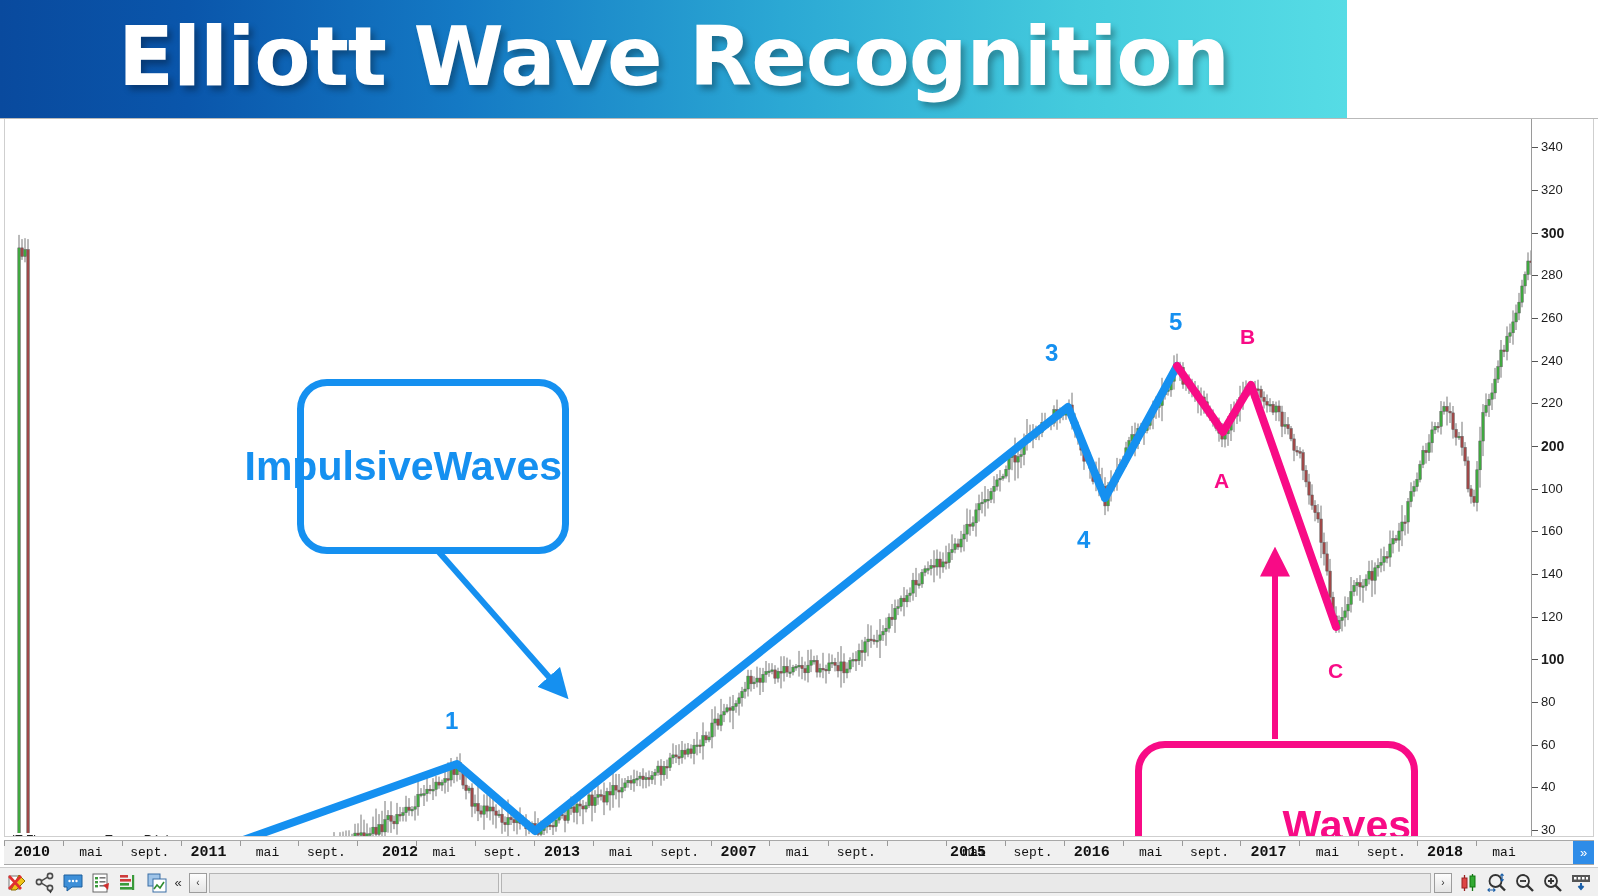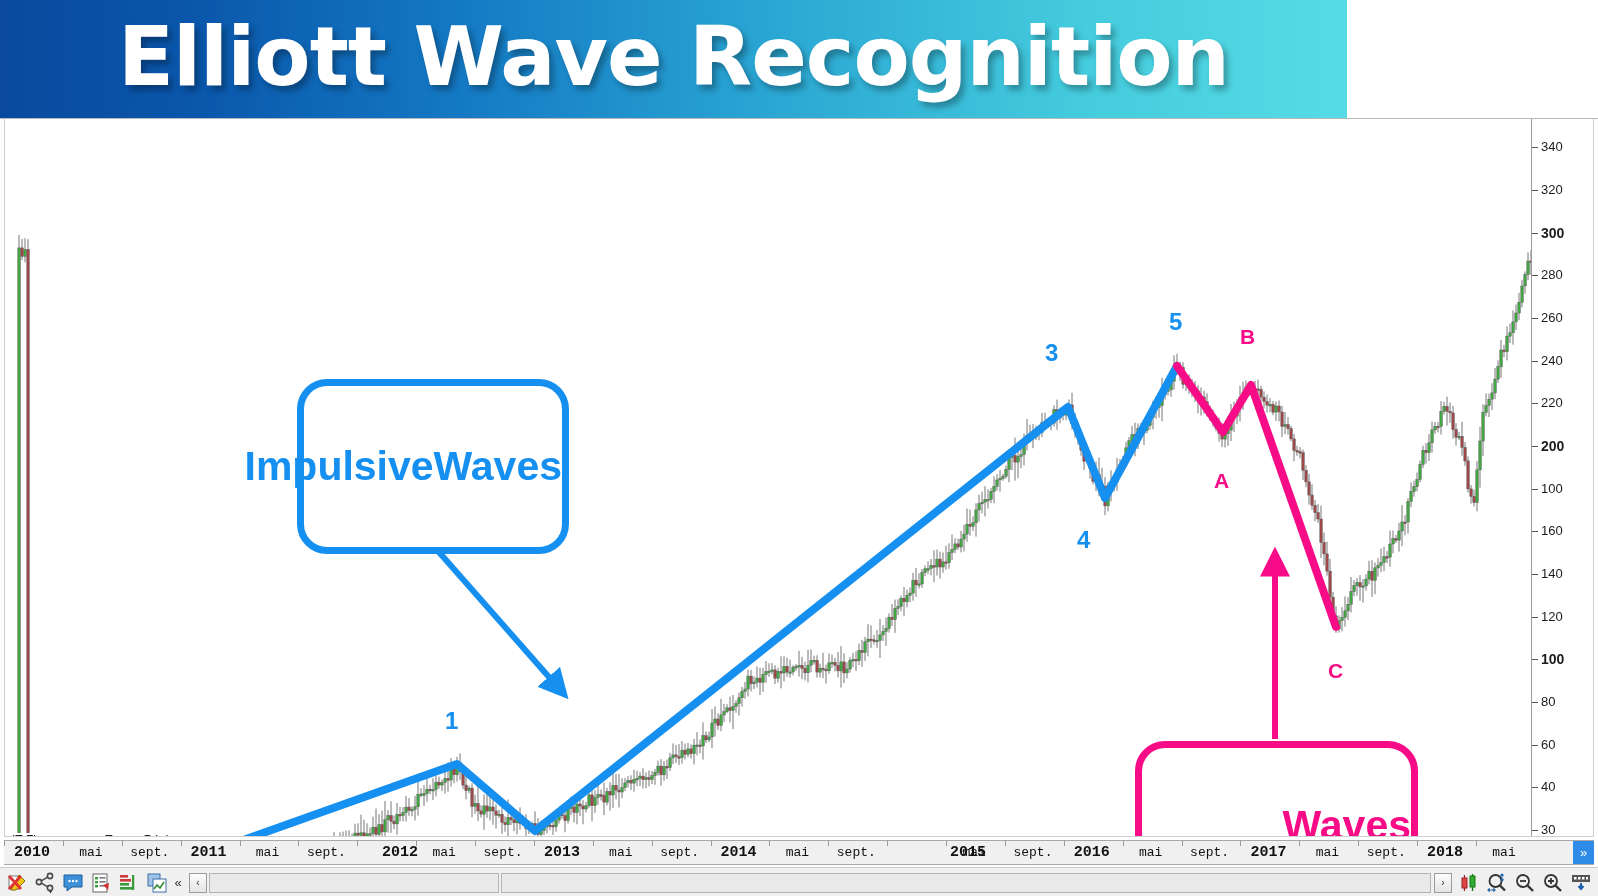--- a/index.html
+++ b/index.html
@@ -1342,21 +1342,21 @@
         <div class="date-tick" style="left: 440.16px;">mai</div>
         <div class="date-sep" style="left: 412.16px;"></div>
         <div class="date-tick" style="left: 499.04px;">sept.</div>
         <div class="date-sep" style="left: 471.04px;"></div>
         <div class="date-tick year" style="left: 557.92px;">2013</div>
         <div class="date-sep" style="left: 529.92px;"></div>
         <div class="date-tick" style="left: 616.8px;">mai</div>
         <div class="date-sep" style="left: 588.8px;"></div>
         <div class="date-tick" style="left: 675.68px;">sept.</div>
         <div class="date-sep" style="left: 647.68px;"></div>
-        <div class="date-tick year" style="left: 734.56px;">2014</div>
+        <div class="date-tick year" style="left: 734.56px;">2007</div>
         <div class="date-sep" style="left: 706.56px;"></div>
         <div class="date-tick" style="left: 793.44px;">mai</div>
         <div class="date-sep" style="left: 765.44px;"></div>
         <div class="date-tick" style="left: 852.32px;">sept.</div>
         <div class="date-sep" style="left: 824.32px;"></div>
         <div class="date-tick year" style="left: 964px;">2015</div>
         <div class="date-sep" style="left: 883.2px;"></div>
         <div class="date-tick" style="left: 970.08px;">mai</div>
         <div class="date-sep" style="left: 942.08px;"></div>
         <div class="date-tick" style="left: 1028.96px;">sept.</div>

